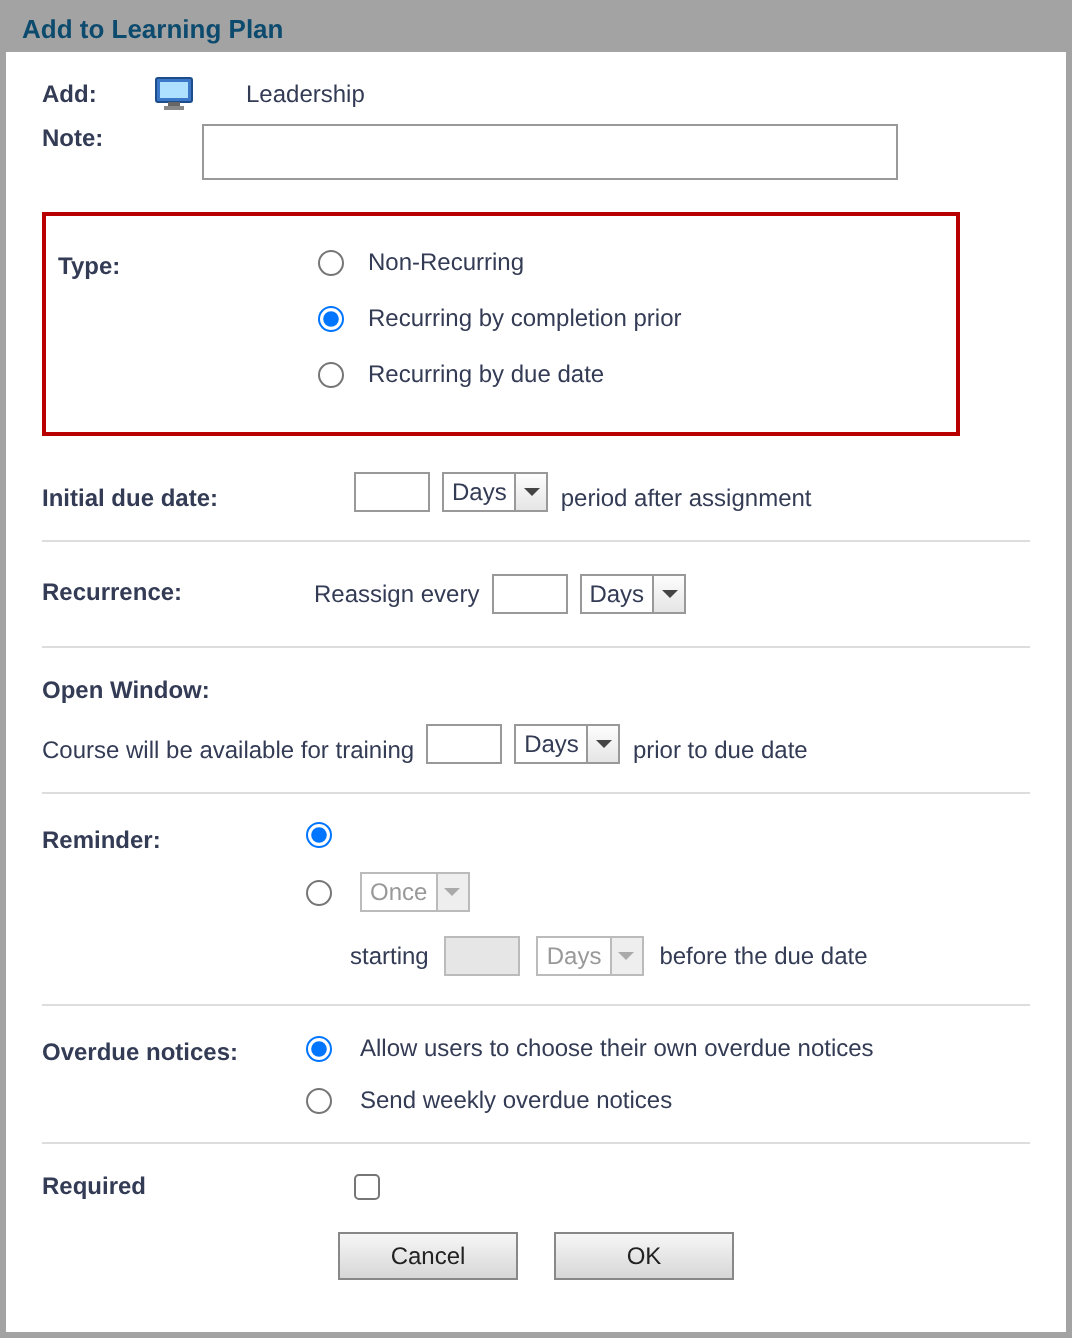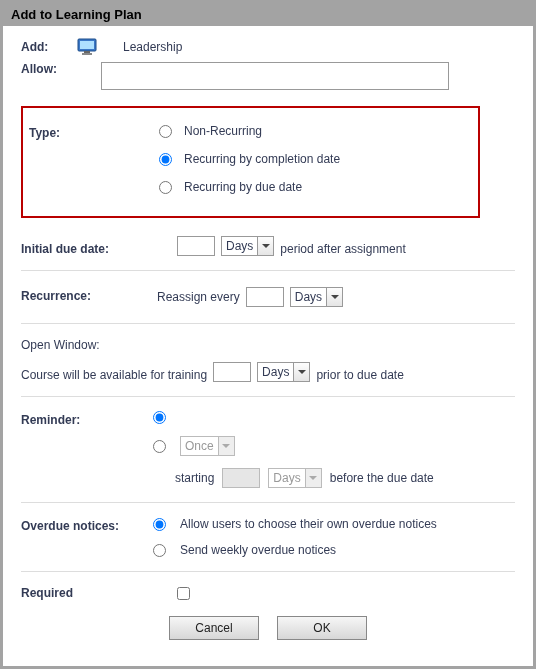--- a/index.html
+++ b/index.html
@@ -11,21 +11,21 @@
     color: #333b55;
   }
   .dialog {
     width: 536px;
     height: 669px;
     border: 3px solid #a3a3a3;
     background: #fff;
   }
   .titlebar {
     background: #a3a3a3;
-    color: #000000;
+    color: #0c4a6e;
     font-weight: bold;
     padding: 4px 8px;
     font-size: 13px;
   }
   .content {
     padding: 12px 18px 10px 18px;
   }
   .row {
     display: flex;
     align-items: center;
@@ -161,21 +161,21 @@
   }
   .recurrence-body {
     flex: 1;
     display: flex;
     flex-wrap: wrap;
     align-items: center;
     gap: 6px;
     line-height: 24px;
   }
   .open-window-title {
-    font-weight: normal;
+    font-weight: bold;
     margin-bottom: 10px;
     margin-top: 12px;
   }
   .reminder-row {
     display: flex;
     align-items: flex-start;
   }
   .reminder-label {
     font-weight: bold;
     width: 132px;
@@ -233,35 +233,35 @@
           <rect x="1" y="1" width="18" height="12" rx="1" fill="#3b78c7" stroke="#1d4d8a"></rect>
           <rect x="3" y="3" width="14" height="8" fill="#aee0ff"></rect>
           <rect x="7" y="13" width="6" height="2" fill="#666"></rect>
           <rect x="5" y="15" width="10" height="2" fill="#888"></rect>
         </svg>
       </span>
       <span class="leadership">Leadership</span>
     </div>
 
     <div class="row" style="align-items:flex-start;">
-      <div class="label">Allow:</div>
+      <div class="label">Note:</div>
       <input type="text" class="note-input" style="">
     </div>
 
     <div class="type-box">
       <div class="type-row">
         <div class="type-label">Type:</div>
         <div class="radio-list">
           <label class="radio-item">
             <input type="radio" name="type" style="">
             <span>Non-Recurring</span>
           </label>
           <label class="radio-item">
             <input type="radio" name="type" checked="" style="">
-            <span>Recurring by completion date</span>
+            <span>Recurring by completion prior</span>
           </label>
           <label class="radio-item">
             <input type="radio" name="type" style="">
             <span>Recurring by due date</span>
           </label>
         </div>
       </div>
     </div>
 
     <div class="form-row">

